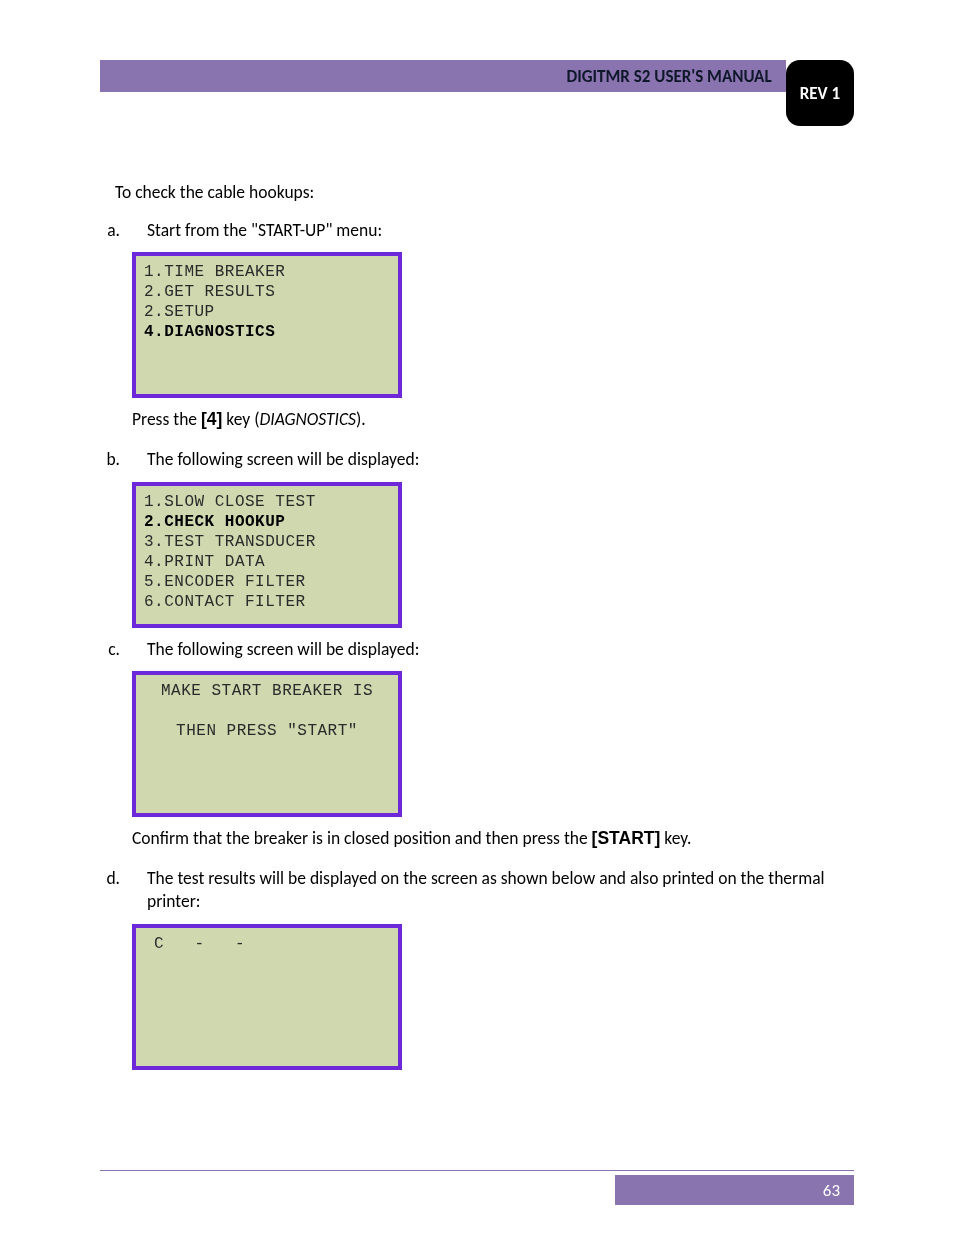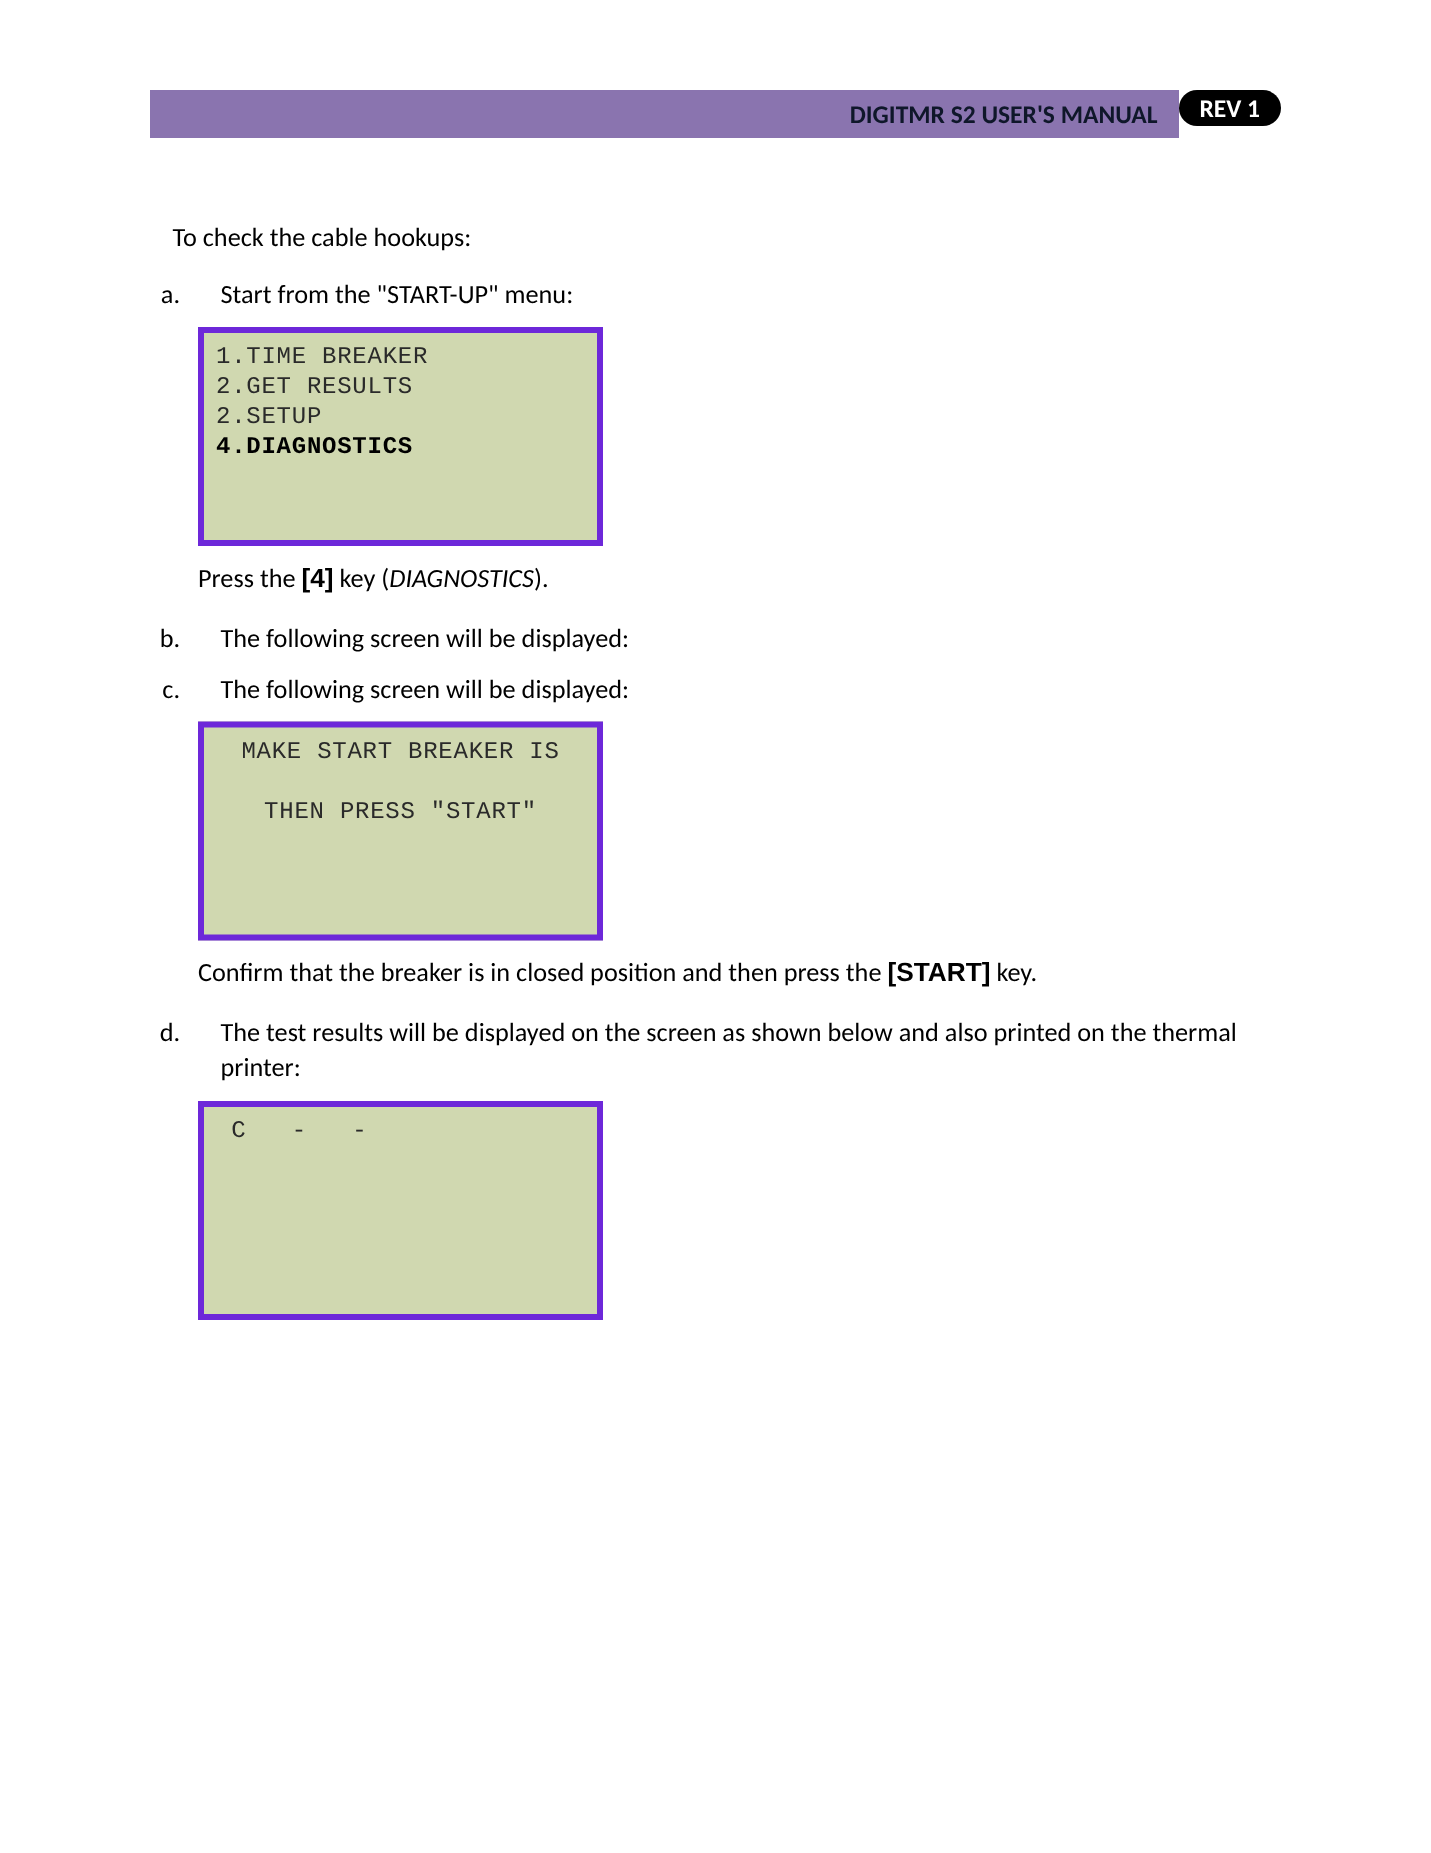--- a/index.html
+++ b/index.html
@@ -31,21 +31,21 @@
     padding: 6px 14px;
     height: 20px;
     display: flex;
     align-items: center;
   }
   .hb-right {
     background: #000;
     color: #fff;
     font-weight: bold;
     font-size: 17px;
-    padding: 2px 14px;
+    padding: 23px 14px;
     height: 20px;
     display: flex;
     align-items: center;
     border-radius: 14px;
   }
   .body-text {
     font-size: 17.5px;
     color: #000;
     margin: 0 0 10px 15px;
     line-height: 1.35;
@@ -149,20 +149,21 @@
         <div class="lcd" id="lcd-a"><span class="mono-line">1.TIME BREAKER</span><span class="mono-line">2.GET RESULTS</span><span class="mono-line">2.SETUP</span><span class="mono-line bold">4.DIAGNOSTICS</span></div>
         <p class="body-text after-lcd">
           <span>Press the </span><span class="bold-key">[4]</span><span> key (</span><span class="italic">DIAGNOSTICS</span><span>).</span>
         </p>
       </div>
     </li>
 
     <li>
       <div class="step-inner">
         <p class="body-text">The following screen will be displayed:</p>
+        <div class="lcd" id="lcd-b"><span class="mono-line">1.SLOW CLOSE TEST</span><span class="mono-line bold">2.CHECK HOOKUP</span><span class="mono-line">3.TEST TRANSDUCER</span><span class="mono-line">4.PRINT DATA</span><span class="mono-line">5.ENCODER FILTER</span><span class="mono-line">6.CONTACT FILTER</span></div>
       </div>
     </li>
 
     <li>
       <div class="step-inner">
         <p class="body-text">The following screen will be displayed:</p>
         <div class="lcd lcd-center" id="lcd-c"><span class="mono-line">MAKE START BREAKER IS</span><span class="mono-line">&nbsp;</span><span class="mono-line">THEN PRESS "START"</span></div>
         <p class="body-text after-lcd">
           <span>Confirm that the breaker is in closed position and then press the </span><span class="bold-key">[START]</span><span> key.</span>
         </p>
@@ -171,14 +172,22 @@
 
     <li>
       <div class="step-inner">
         <p class="body-text">The test results will be displayed on the screen as shown below and also printed on the thermal printer:</p>
         <div class="lcd" id="lcd-d"><span class="mono-line"> C   -   -</span></div>
       </div>
     </li>
 
   </ol>
 
+  <div class="footer">
+    <div class="footer-line"></div>
+    <div class="footer-bar">
+      <div class="footer-block">
+        <span class="page-num">63</span>
+      </div>
+    </div>
+  </div>
 
 </div>
 
 </body></html>

